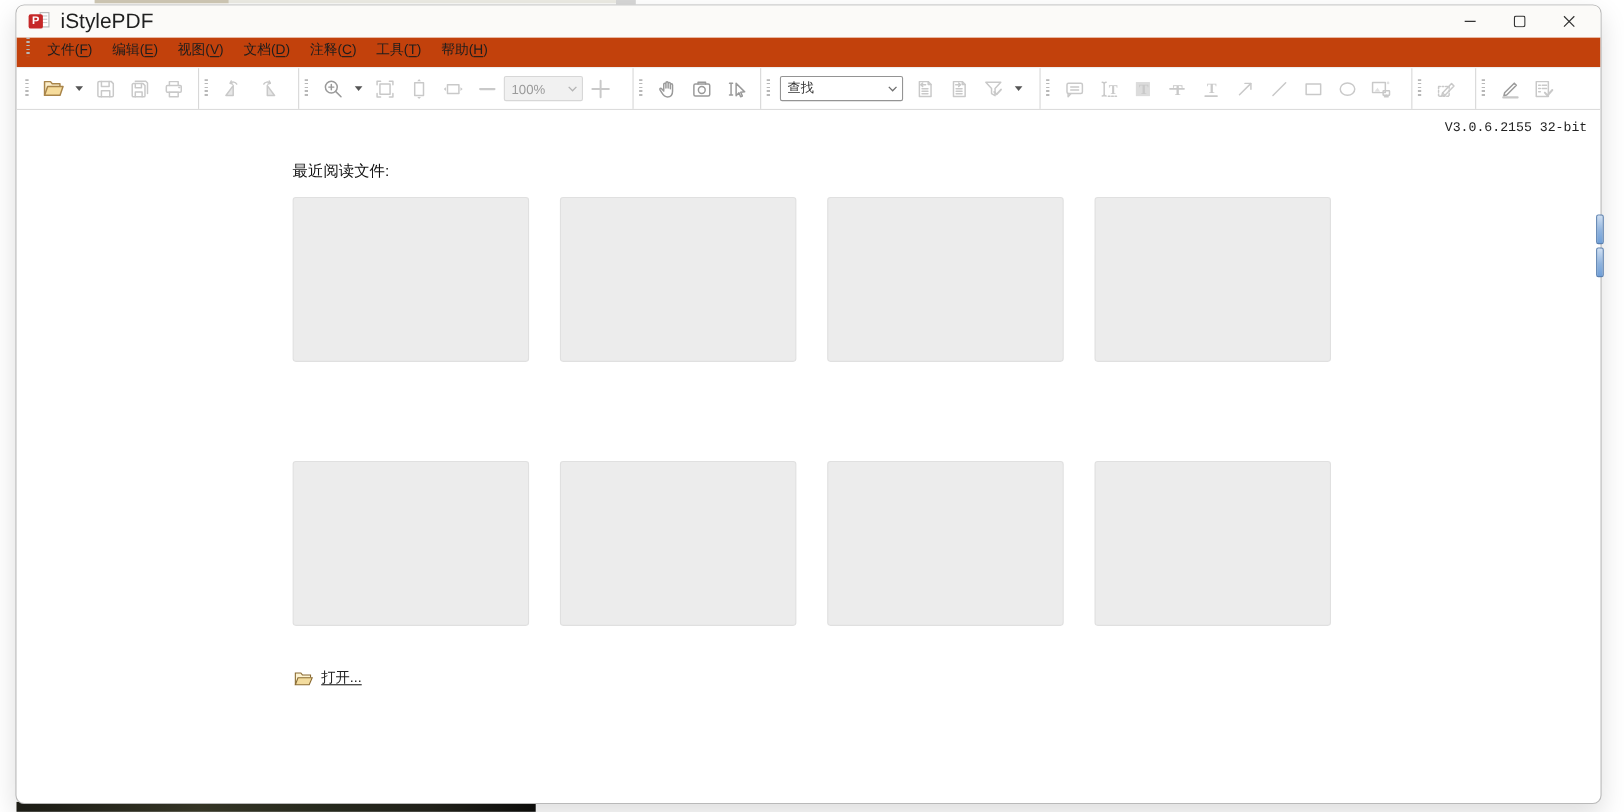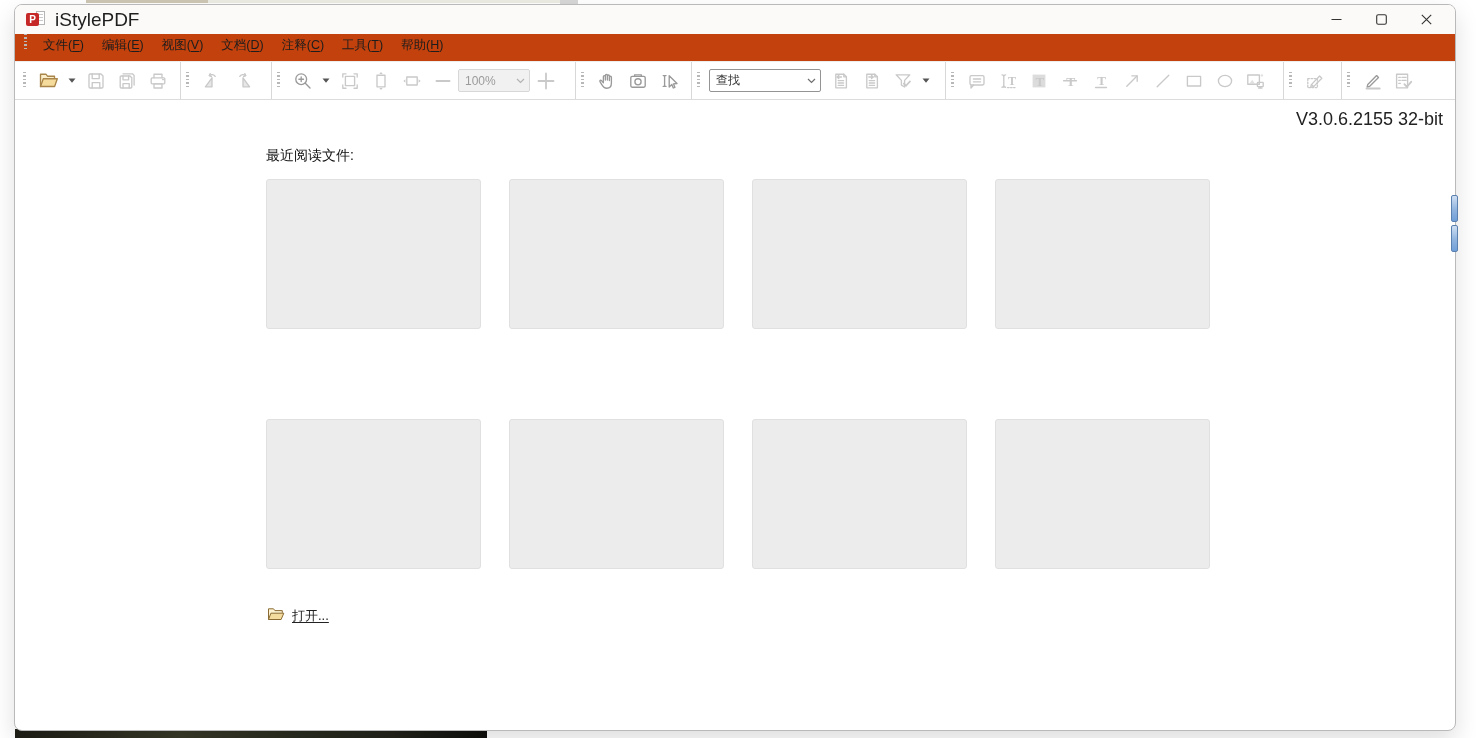--- a/index.html
+++ b/index.html
@@ -57,26 +57,26 @@
   .combo { position:relative; display:flex; align-items:center; }
   .combo input { height:23px; font-size:12px; padding:0 18px 0 6px; border-radius:2px;
                  font-family:"Liberation Sans","DejaVu Sans",sans-serif; }
   .combo .chev { position:absolute; right:5px; pointer-events:none; }
   .combo-zoom input { width:72px; background:#f1f1f1; border:1px solid #d7d7d7; color:#9b9b9b; }
   .combo-search { margin:0 4px 0 2px; }
   .combo-search input { width:112px; background:#fff; border:1px solid #949494; color:#333; }
   svg text { font-family:"Liberation Serif","DejaVu Serif",serif; font-weight:bold; stroke:none; fill:currentColor; }
 
   
-  .version { position:absolute; right:12px; top:104px; font-size:18px; color:#222; }
+  .version { position:absolute; right:12px; top:104px; font-size:12px; color:#222;font-family:Liberation Mono, monospace; }
   .recent-label { position:absolute; left:251px; top:142px; font-size:14px; font-weight:normal; color:#111; }
   .recent-grid { position:absolute; left:251px; top:174px; display:grid;
                  grid-template-columns:repeat(4,215px); column-gap:28px; row-gap:90px; }
   .recent-slot { height:150px; background:#ececec; border:1px solid #e0e0e0; border-radius:3px; }
-  .open-link { position:absolute; left:252px; top:602px; display:flex; align-items:flex-start; gap:7px;
+  .open-link { position:absolute; left:252px; top:602px; display:flex; align-items:flex-end; gap:7px;
                font-size:13px; color:#222; cursor:pointer; }
   .open-link .txt { text-decoration:underline; text-underline-offset:2px; }
 </style>
 </head>
 <body>
 
 <div class="artifact-top-a"></div>
 <div class="artifact-top-b"></div>
 <div class="artifact-top-c"></div>
 <div class="artifact-bottom-strip"></div>

